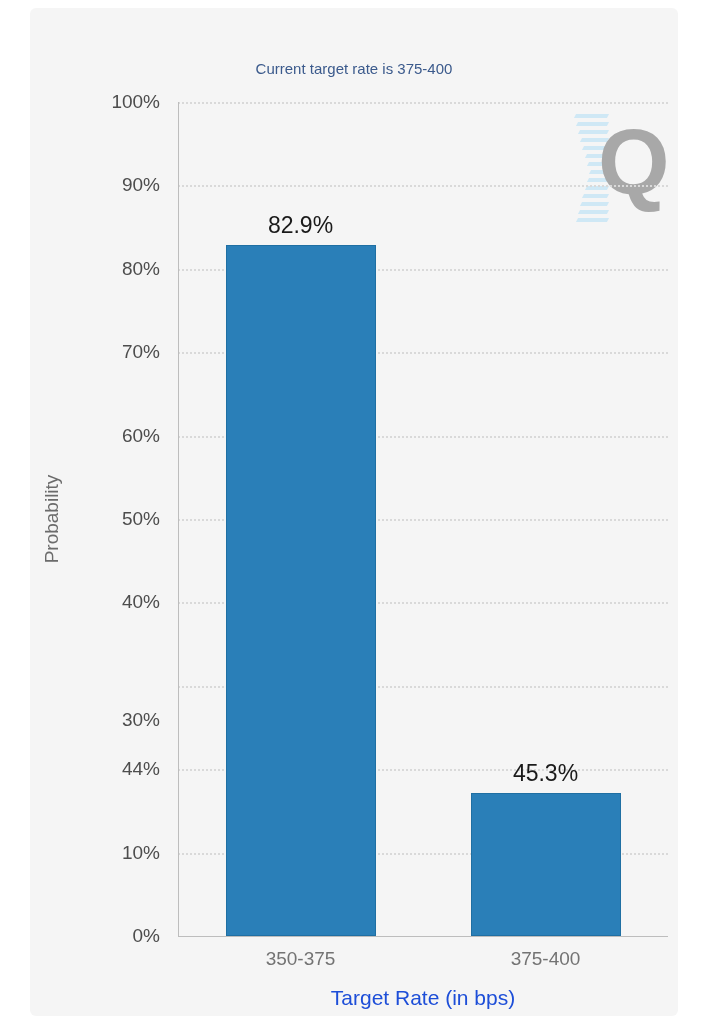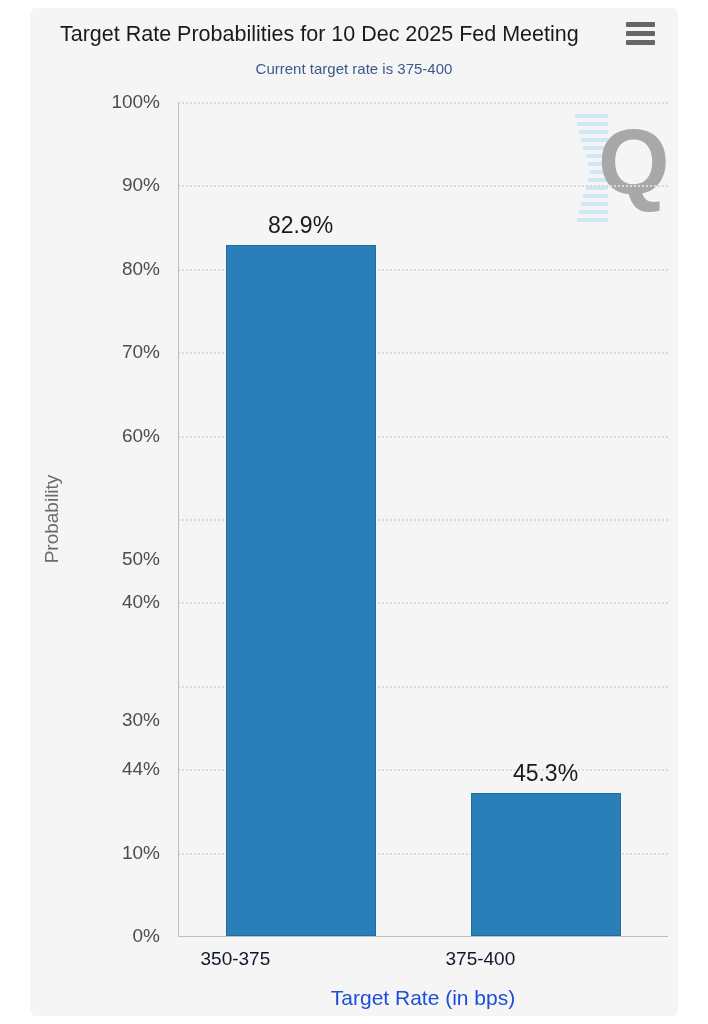--- a/index.html
+++ b/index.html
@@ -126,23 +126,23 @@
   }
   .bar-value {
     position: absolute;
     text-align: center;
     font-size: 23px;
     color: #1a1a1a;
     white-space: nowrap;
   }
   .xtick-label {
     position: absolute;
-    text-align: left;
+    text-align: center;
     font-size: 19px;
-    color: #0f172a;
+    color: #737373;
     white-space: nowrap;
   }
   #x-axis-title {
     position: absolute;
     left: 148px;
     top: 898px;
     width: 490px;
     text-align: center;
     font-size: 21px;
     color: #1d4ed8;
@@ -195,28 +195,20 @@
     height: 4px;
     background: #cfe8f5;
     transform: skewX(-28deg);
   }
 </style>
 </head>
 <body>
 
 <div id="app">
 
-  <div id="header">
-    <div id="chart-title">Target Rate Probabilities for 10 Dec 2025 Fed Meeting</div>
-    <div id="menu-button">
-      <span></span>
-      <span></span>
-      <span></span>
-    </div>
-  </div>
 
   <div id="subtitle">Current target rate is 375-400</div>
 
   <div id="plot-area">
 
     <div id="watermark">
       <div class="stripes">
           <i style="top: 0px; left: 14.6px; width: 33.4px;"></i>
           <i style="top: 8px; left: 16.8px; width: 31.2px;"></i>
           <i style="top: 16px; left: 19px; width: 29px;"></i>
@@ -247,21 +239,21 @@
         <div class="gridline" style="top: 166.8px;"></div>
         <div class="gridline" style="top: 83.4px;"></div>
         <div class="gridline" style="top: 0px;"></div>
       </div>
     <div id="ylabels">
         <div style="top: 834px;">0%</div>
         <div style="top: 750.6px;">10%</div>
         <div style="top: 667.2px;">44%</div>
         <div style="top: 618px;">30%</div>
         <div style="top: 500.4px;">40%</div>
-        <div style="top: 417px; margin-top: 40px;">50%</div>
+        <div style="top: 417px;">50%</div>
         <div style="top: 333.6px;">60%</div>
         <div style="top: 250.2px;">70%</div>
         <div style="top: 166.8px; margin-left: 20px;">80%</div>
         <div style="top: 83.4px;">90%</div>
         <div style="top: 0px;">100%</div>
       </div>
     <div id="axis-line-y"></div>
     <div id="axis-line-x"></div>
 
     <div id="y-axis-title">Probability</div>

